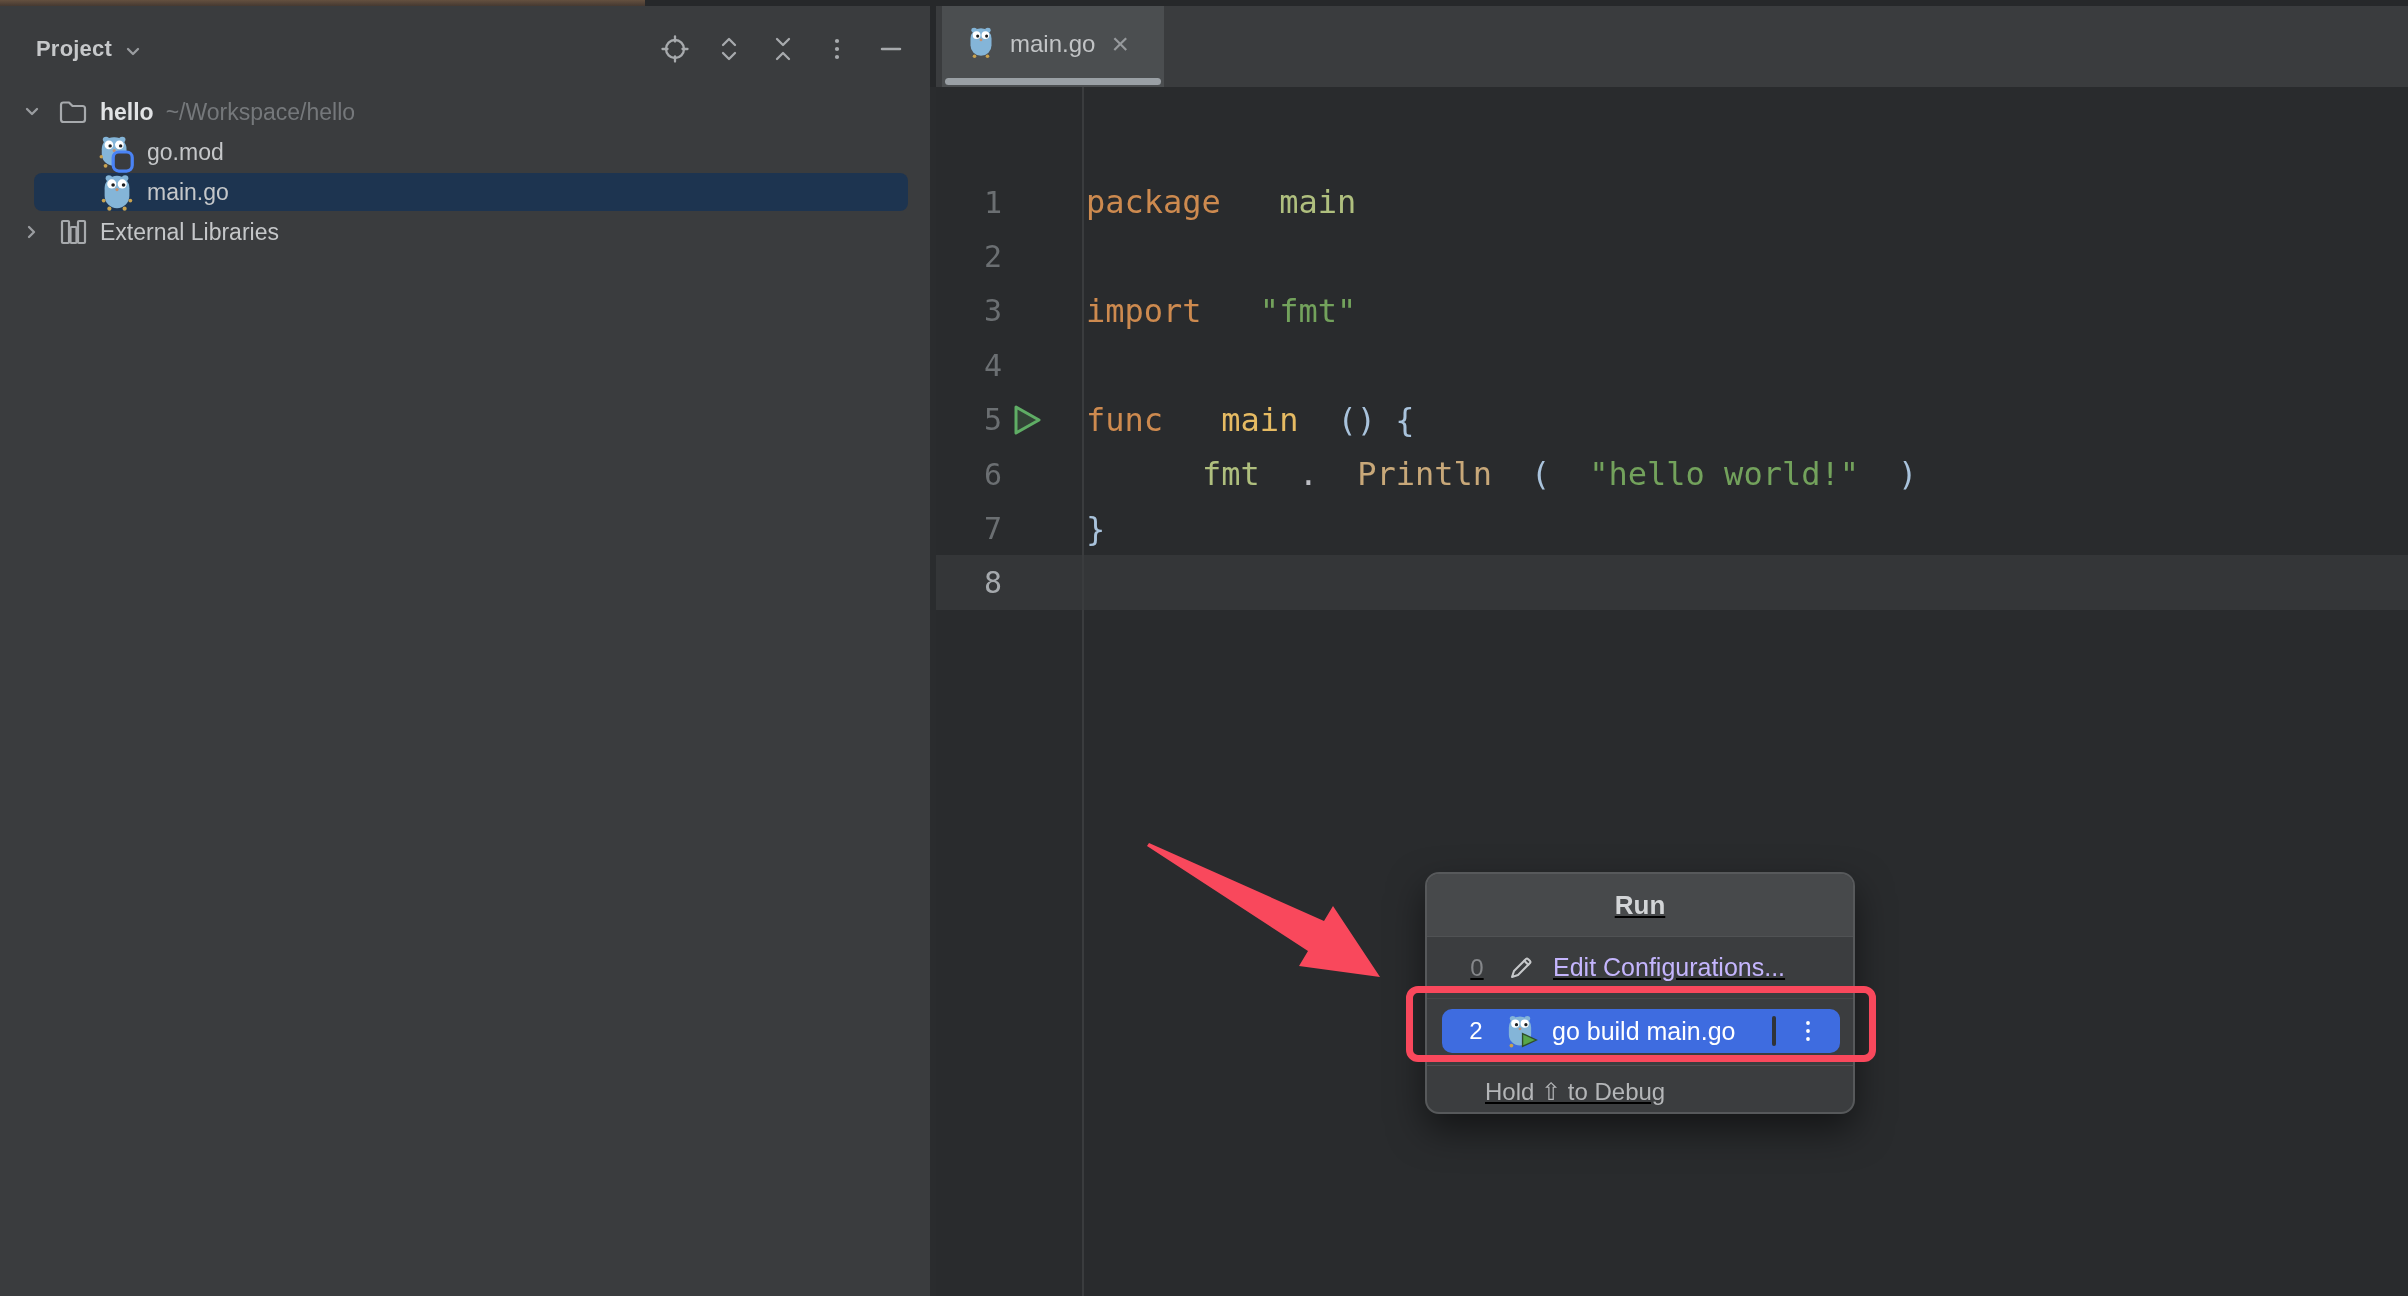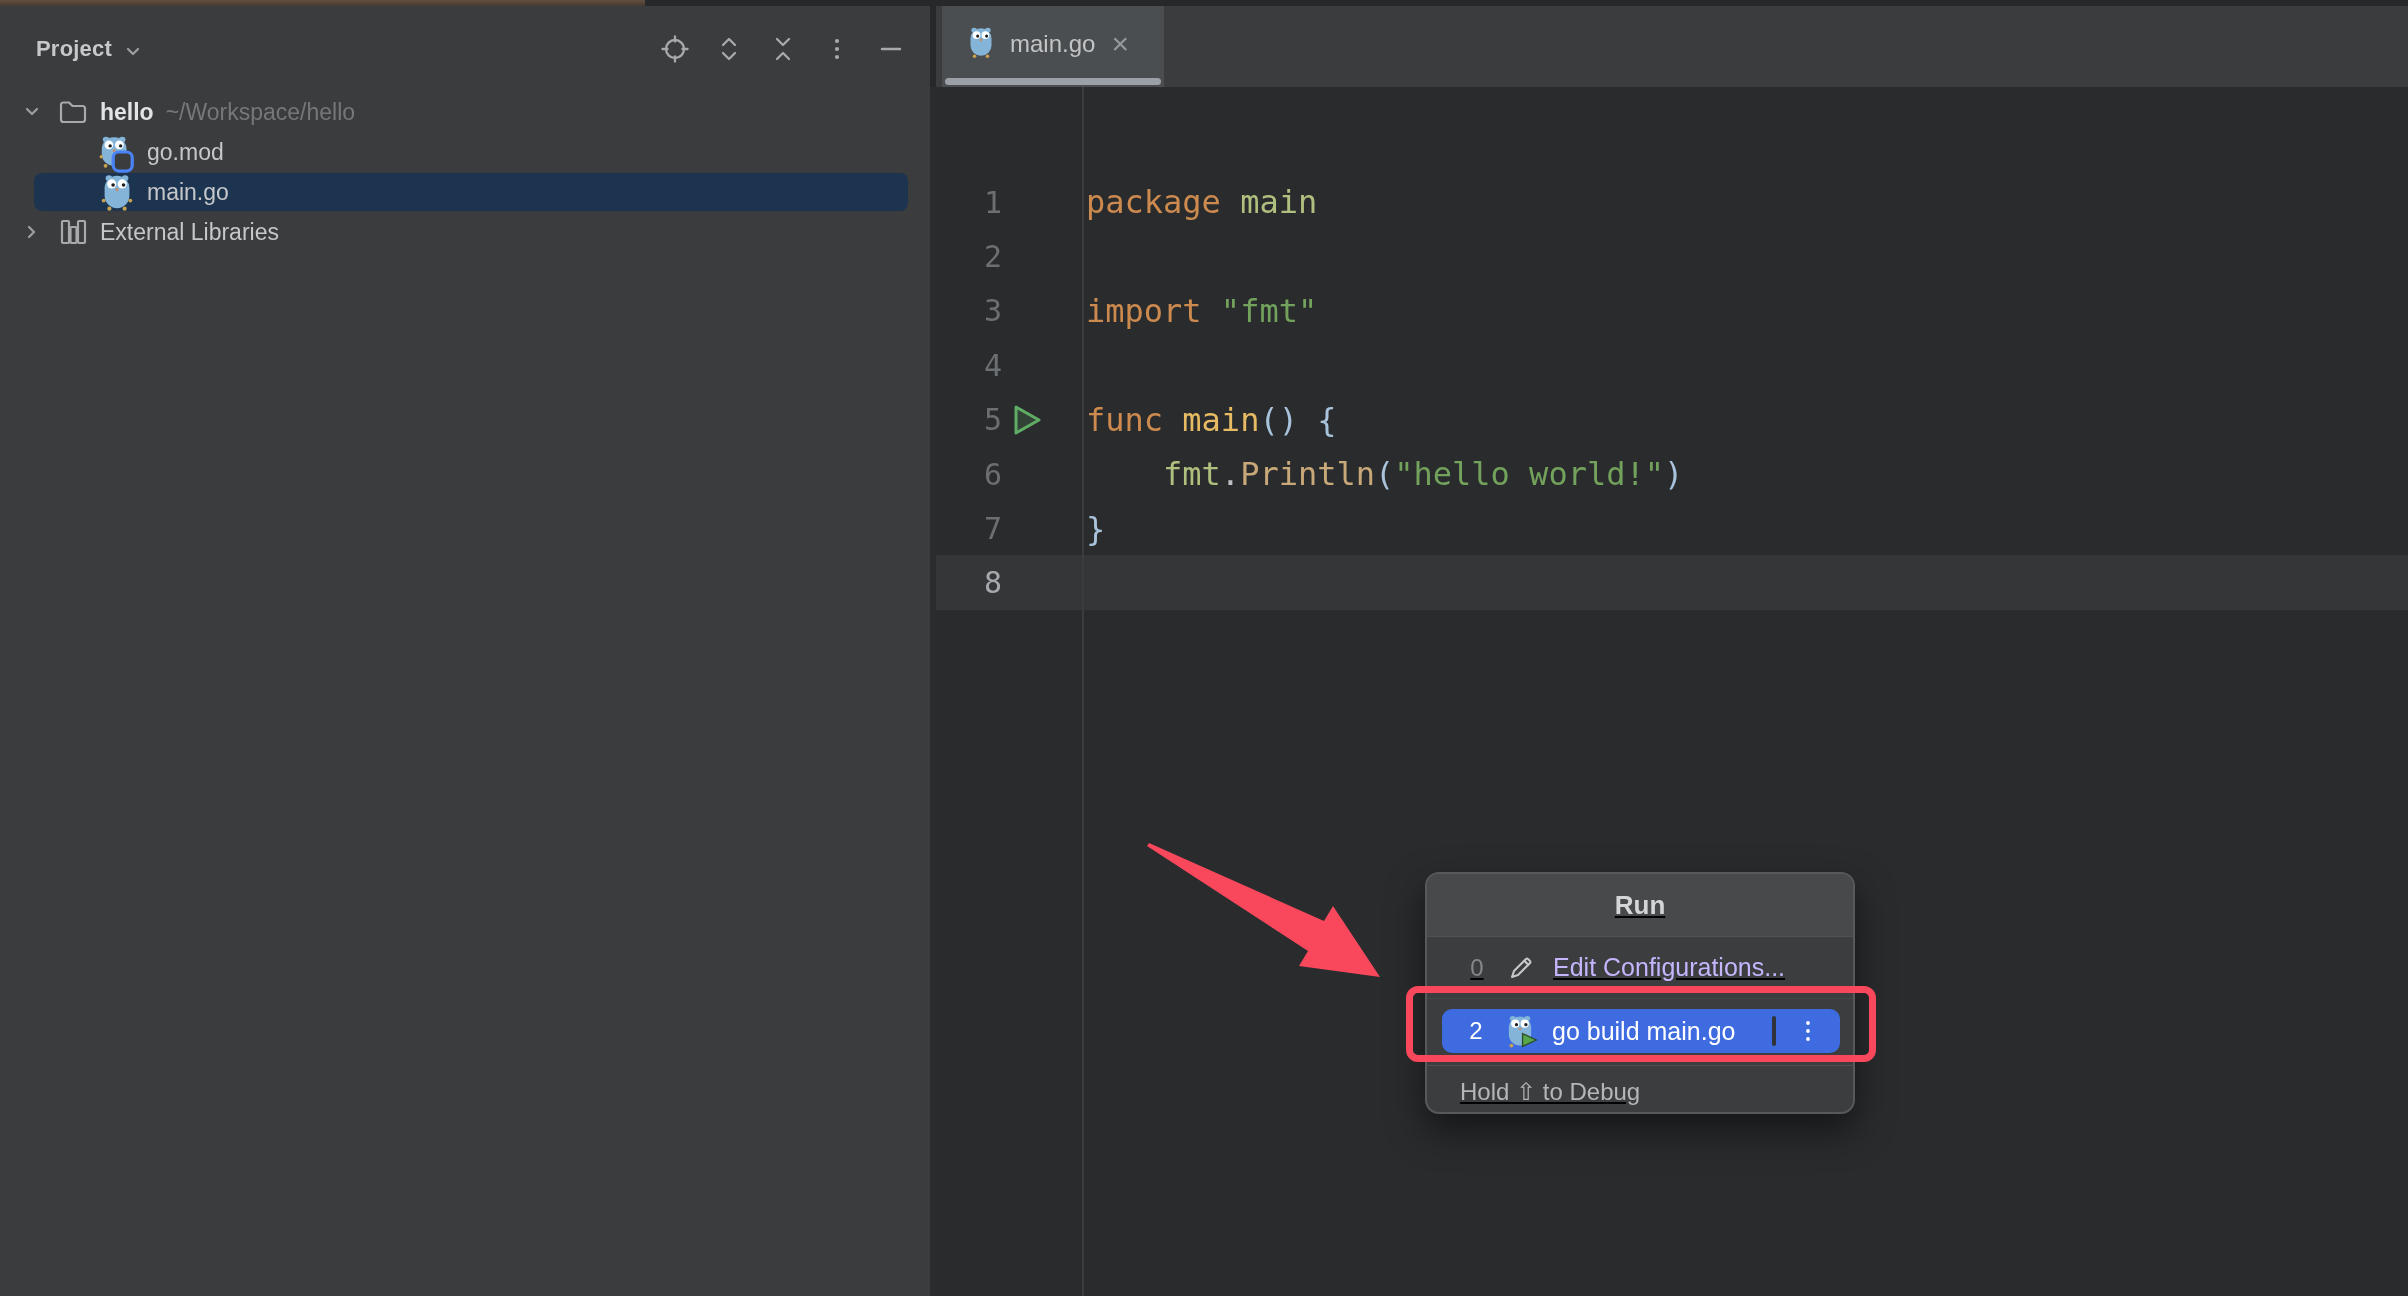--- a/index.html
+++ b/index.html
@@ -44,21 +44,21 @@
   .current-line{position:absolute;left:0;right:0;top:468px;height:55px;background:#343638;}
   .gutter-divider{position:absolute;left:146px;top:0;bottom:0;width:2px;background:#3a3c3e;}
   .gutter{position:absolute;left:0;top:88px;width:146px;font-family:"DejaVu Sans Mono",monospace;
           font-size:30px;color:#6b6f72;}
   .gutter-row{position:relative;height:54.4px;display:flex;align-items:center;}
   .gutter-row .num{display:block;width:66px;text-align:right;}
   .gutter-row .num.active{color:#a5a9ad;}
   .run-gutter{position:absolute;left:72px;top:9px;}
   .code{position:absolute;left:150px;top:88px;font-family:"DejaVu Sans Mono",monospace;font-size:32px;
         white-space:pre;}
-  .code-line{height:54.4px;display:flex;align-items:center;}
+  .code-line{height:54.4px;display:flex;align-items:center;gap:39px;}
   .tk-kw{color:#cd8a4f}.tk-pkg{color:#afbf7e}.tk-fn{color:#e6bb63}.tk-call{color:#c8a879}
   .tk-str{color:#73a25c}.tk-pun{color:#a9c3dc}.tk-pln{color:#bcbec4}
 
   
   .run-popup{position:absolute;left:1425px;top:872px;width:430px;height:242px;background:#3b3d3f;
              border:2px solid #57595b;border-radius:14px;box-shadow:0 16px 36px rgba(0,0,0,.5);
              box-sizing:border-box;z-index:10;overflow:hidden;text-decoration:underline;}
   .popup-header{height:62px;background:#47494b;display:flex;align-items:center;justify-content:center;
                 border-bottom:1px solid #505254;}
   .popup-title{font-size:26px;font-weight:bold;color:#d3d5d7;}
@@ -66,21 +66,21 @@
   .row-key{width:28px;text-align:center;font-size:24px;color:#85878a;}
   .row-ico{margin-left:12px;width:36px;height:36px;display:flex;align-items:center;justify-content:center;}
   .row-label{margin-left:14px;font-size:25px;color:#c4b5fd;}
   .popup-selected-wrap{height:66px;position:relative;}
   .popup-selected{position:absolute;left:15px;top:10px;width:398px;height:44px;background:#3e6ce0;
                   border-radius:10px;display:flex;align-items:center;padding-left:20px;box-sizing:border-box;}
   .popup-selected .row-key{color:#ffffff;}
   .popup-selected .row-label{color:#ffffff;}
   .sel-separator{margin-left:auto;width:4px;height:30px;background:#303337;border-radius:2px;}
   .kebab-zone{width:64px;height:100%;display:flex;align-items:center;justify-content:center;}
-  .popup-footer{height:51px;border-top:1px solid #4e5052;display:flex;align-items:center;padding-left:33px;}
+  .popup-footer{height:51px;border-top:1px solid #4e5052;display:flex;align-items:center;padding-left:58px;}
   .footer-text{font-size:24px;color:#b4b6b8;}
 
   
   .annotation-rect{position:absolute;left:1406px;top:986px;width:470px;height:76px;border:7px solid #f9485c;
                    border-radius:12px;box-sizing:border-box;z-index:12;pointer-events:none;}
   .annotation-arrow{position:absolute;left:0;top:0;z-index:12;pointer-events:none;}
 </style>
 </head>
 <body>
 

